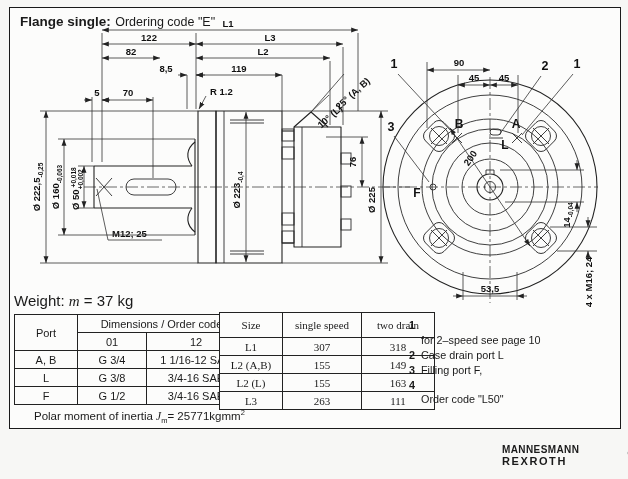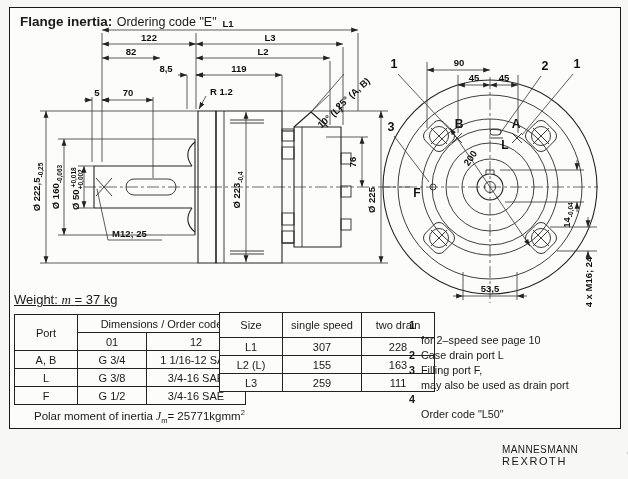--- a/index.html
+++ b/index.html
@@ -14,35 +14,35 @@
   .ol{stroke:#222;stroke-width:1.1;fill:none;stroke-linejoin:round;}
   .ol2{stroke:#2a2a2a;stroke-width:0.9;fill:none;}
   .dl{stroke:#333;stroke-width:0.8;fill:none;}
   .cl{stroke:#444;stroke-width:0.8;fill:none;stroke-dasharray:12 3 3 3;}
   .ar{marker-start:url(#arr);marker-end:url(#arr);}
   .ae{marker-end:url(#arr);}
   .dt{font:bold 9.5px "Liberation Sans",sans-serif;fill:#111;}
   .tol{font-size:6.5px;font-weight:bold;}
   .pt{font:bold 12px "Liberation Sans",sans-serif;fill:#111;}
   .co{font:bold 12.5px "Liberation Sans",sans-serif;fill:#111;}
-  .weight{position:absolute;left:14px;top:292px;font-size:13px;text-decoration:underline;}
+  .weight{position:absolute;left:14px;top:292px;font-size:15px;}
   .weight i, .inertia i{font-family:"Liberation Serif",serif;}
   table.tb{border-collapse:collapse;font-size:11px;text-align:center;background:#fcfcfb;}
   table.tb th,table.tb td{border:1.2px solid #222;padding:1px 5px;font-weight:normal;height:15px;}
   .port-tb{position:absolute;left:14px;top:314px;}
-  .size-tb{position:absolute;left:219px;top:312px;}
+  .size-tb{position:absolute;left:219px;top:312px;font-family:Liberation Serif, serif;}
   .size-tb th,.size-tb td{height:14px;}
   .notes{position:absolute;left:409px;top:318px;width:208px;font-size:10.8px;line-height:1.38;}
   .note{display:flex;}
   .note .n{font-weight:bold;width:12px;flex:none;}
   .note .t{flex:1;}
   .inertia{position:absolute;left:14px;top:408px;font-size:11.5px;padding-left:20px;}
   .inertia sub{font-size:7.5px;}
   .inertia sup{font-size:7.5px;}
-  .brand{position:absolute;left:502px;top:445px;font-weight:normal;line-height:1.05;}
+  .brand{position:absolute;left:502px;top:445px;font-weight:bold;line-height:1.05;}
   .brand .b1{font-size:10px;letter-spacing:.4px;}
   .brand .b2{font-size:11px;letter-spacing:1.6px;}
   .pageno{position:absolute;left:591px;top:446px;font-size:15px;margin-left:36px;}
 </style>
 </head>
 <body>
 
 <div class="page">
   <div class="frame"></div>
 
@@ -266,21 +266,21 @@
         <line class="dl" x1="550" y1="227" x2="597" y2="227"></line>
         <line class="dl" x1="557" y1="251" x2="597" y2="251"></line>
         <line class="dl ae" x1="588" y1="217" x2="588" y2="227"></line>
         <line class="dl ae" x1="588" y1="261" x2="588" y2="251"></line>
         <text class="dt" transform="translate(592,282) rotate(-90)" text-anchor="middle">4 x M16; 24</text>
       </g>
     </g>
   </svg>
 
   <div class="title">
-    <span class="main">Flange inertia:</span>
+    <span class="main">Flange single:</span>
     <span class="sub">Ordering code "E"</span>
   </div>
 
   <div class="weight">
     <span>Weight:</span>
     <i>m</i>
     <span>= 37 kg</span>
   </div>
 
   <table class="tb port-tb">
@@ -314,49 +314,54 @@
   <table class="tb size-tb">
     <tbody>
         <tr>
       <th style="width:52px;height:22px">Size</th>
       <th style="width:68px">single speed</th>
       <th style="width:62px">two drain</th>
     </tr>
     <tr>
       <td>L1</td>
       <td>307</td>
-      <td>228</td>
+      <td>318</td>
+    </tr>
+    <tr>
+      <td>L2 (A,B)</td>
+      <td>155</td>
+      <td>149</td>
     </tr>
     <tr>
       <td>L2 (L)</td>
       <td>155</td>
       <td>163</td>
     </tr>
     <tr>
       <td>L3</td>
-      <td>259</td>
+      <td>263</td>
       <td>111</td>
     </tr>
   </tbody>
     </table>
 
   <div class="notes">
     <div class="note">
       <span class="n">1</span>
       <span class="t"><br>
       <span>for 2–speed see page 10</span></span>
     </div>
     <div class="note">
       <span class="n">2</span>
       <span class="t"><span>Case drain port L</span></span>
     </div>
     <div class="note">
       <span class="n">3</span>
       <span class="t"><span>Filling port F,</span><br>
-      <span>may also be used as drain port</span></span>
+      </span>
     </div>
     <div class="note">
       <span class="n">4</span>
       <span class="t"><br>
       <span>Order code "L50"</span></span>
     </div>
   </div>
 
   <div class="inertia">
     <span>Polar moment of inertia</span>

